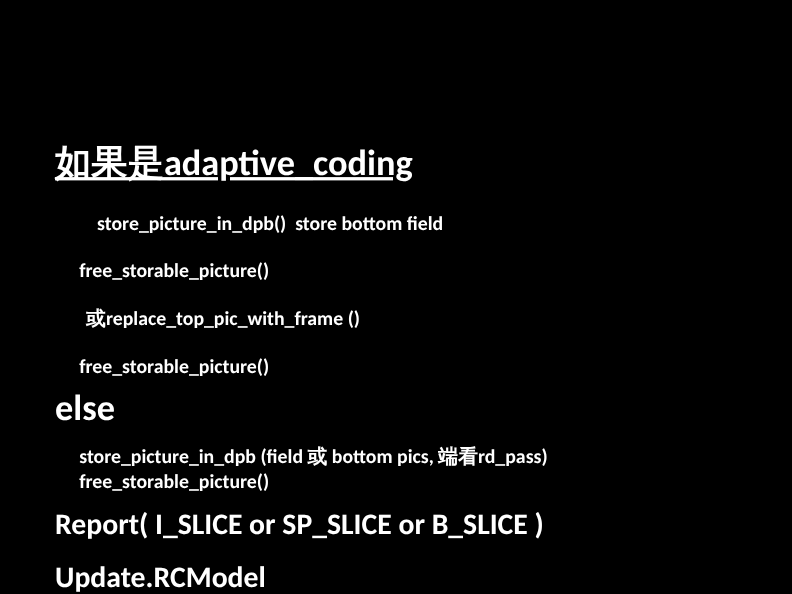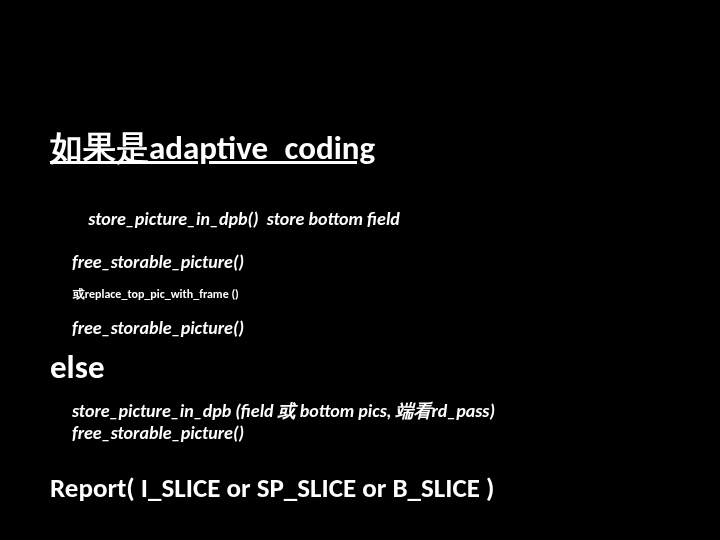--- a/index.html
+++ b/index.html
@@ -22,43 +22,42 @@
   }
   .line {
     color: #fff;
     line-height: 1.15;
     white-space: pre;
   }
   .h1 {
     font-size: 33px;
     font-weight: 700;
     text-decoration: underline;
-    margin-bottom: 20px;
+    margin-bottom: 4px;
   }
   .elsekw {
     font-size: 33px;
     font-weight: 700;
     margin-top: 10px;
     margin-bottom: 14px;
   }
   .body {
     font-size: 18px;
     font-weight: 700;
     padding-left: 22px;
-    font-style: italic;
   }
   .body-less {
-    font-size: 12px;
+    font-size: 18px;
     font-weight: 700;
     padding-left: 12px;
   }
   .final {
     font-size: 27px;
     font-weight: 800;
-    margin-top: 28px;
+    margin-top: 12px;
   }
   .gap {
     height: 6px;
   }
   .gap-sm {
     height: 2px;
   }
 </style>
 </head>
 <body>

